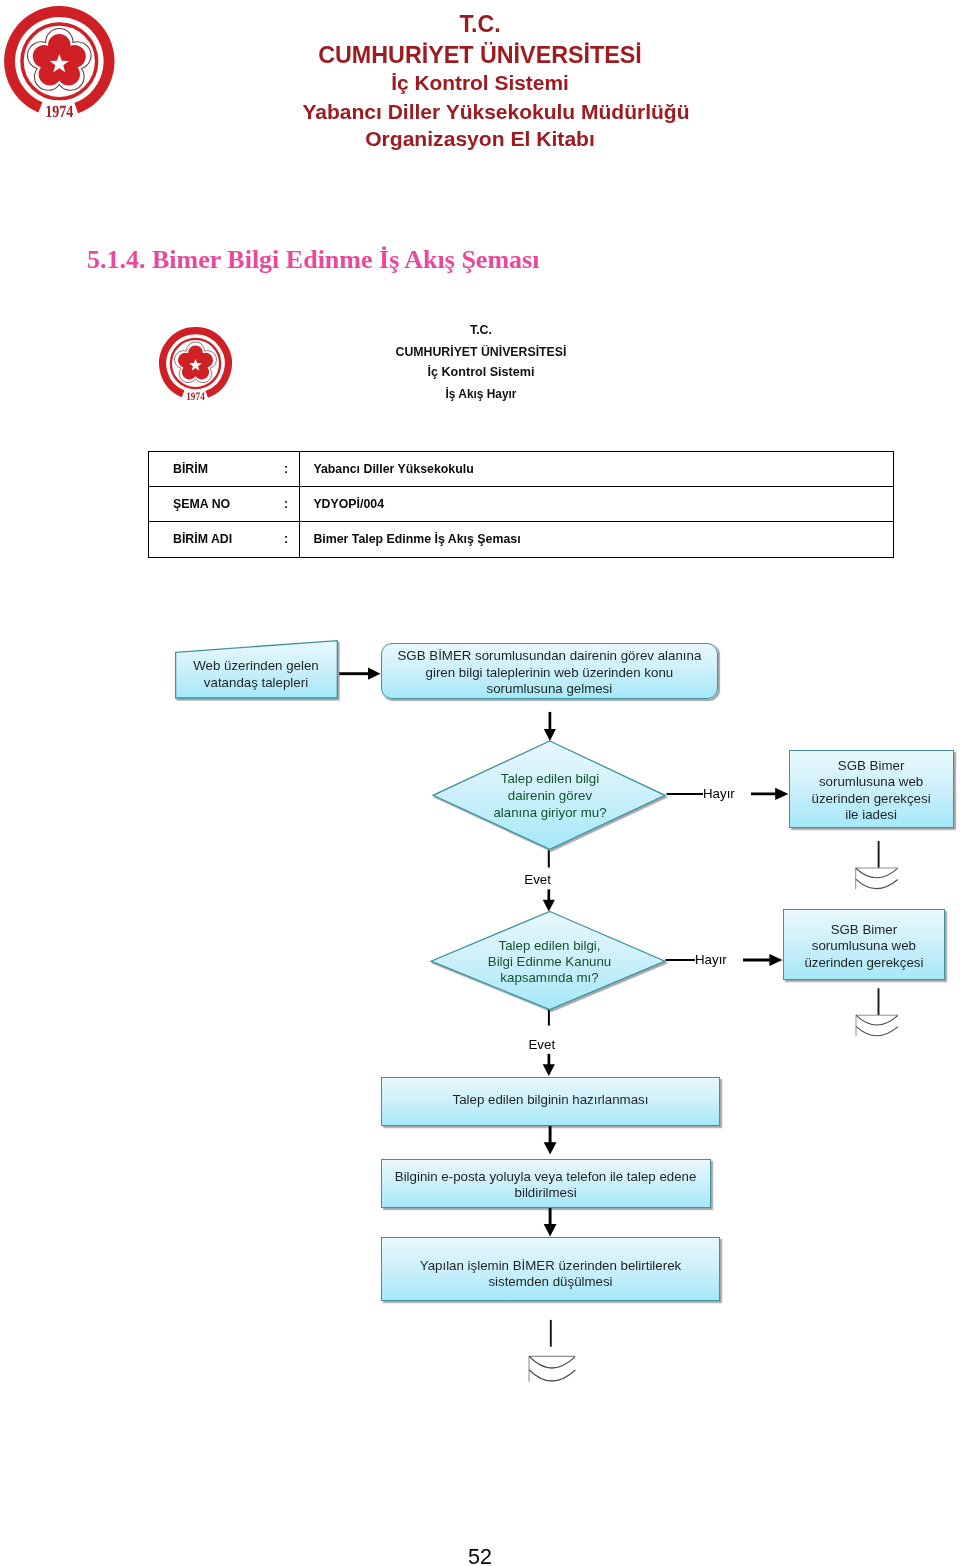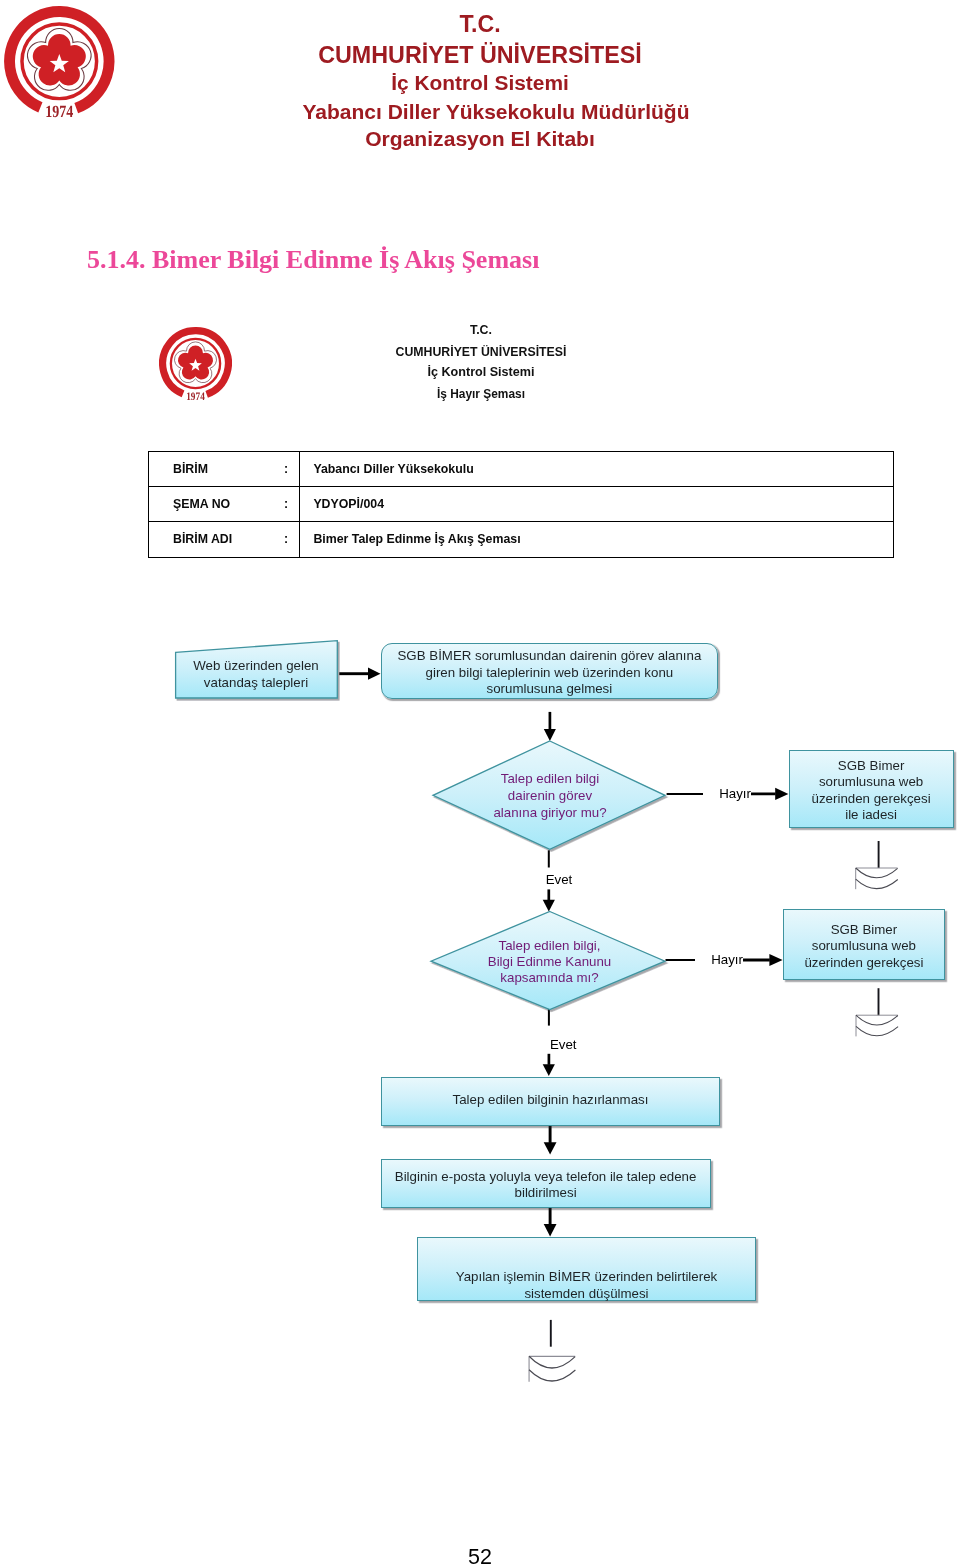--- a/index.html
+++ b/index.html
@@ -46,37 +46,37 @@
   
   .node{position:absolute;box-sizing:border-box;
      background:linear-gradient(to bottom,#e9f8fc 0%,#cdf0fa 48%,#a5e8f8 100%);
      border:1.3px solid #3f939f;color:#1d2326;text-align:center;
      display:flex;align-items:center;justify-content:center;
      font-size:13.3px;line-height:16.5px;
      box-shadow:1.6px 1.8px 1.1px rgba(40,40,48,0.42);}
   .node span{display:block;padding:0 6px;position:relative;top:2px;}
   .rounded{border-radius:11px;}
   .manualinput{border:none;background:none;box-shadow:none;}
-  .dtext{position:absolute;text-align:center;font-size:13.3px;line-height:16.7px;color:#701a75;}
+  .dtext{position:absolute;text-align:center;font-size:13.3px;line-height:16.7px;color:#14532d;}
   .elabel{position:absolute;font-size:13.3px;color:#000;background:#fff;line-height:15px;
-     font-family:"Liberation Sans",sans-serif;text-align:right;}
+     font-family:"Liberation Sans",sans-serif;text-align:left;}
   polygon.dia{fill:url(#diagrad);stroke:#3f939f;stroke-width:1.3;}
   g.mdoc path{fill:none;stroke:#4a4a52;stroke-width:1.05;}
   g.mdoc path.mdtop{stroke:#8d8d96;stroke-width:1.0;}
 
   
   #n1{left:175.6px;top:649.5px;width:160.8px;height:46.6px;}
   #n2{left:380.6px;top:643px;width:337.6px;height:56px;}
   #n3t{left:455px;top:769.8px;width:190px;line-height:17.15px;}
   #n4{left:788.6px;top:749.5px;width:165px;height:78.3px;}
   #n5t{left:454.5px;top:937.5px;width:190px;line-height:16.4px;}
   #n6{left:782.8px;top:909px;width:162.2px;height:71px;}
   #n7{left:380.6px;top:1076.8px;width:339.8px;height:49.4px;align-items:flex-start;padding-top:12px;}
   #n8{left:380.6px;top:1158.5px;width:330px;height:49px;}
-  #n9{left:380.6px;top:1236.9px;width:339.8px;height:64.4px;align-items:flex-end;padding-top:18px;margin-left:36px;}
+  #n9{left:380.6px;top:1236.9px;width:339.8px;height:64.4px;align-items:flex-start;padding-top:18px;}
   #lab-h1{left:703px;top:785.5px;width:48px;}
   #lab-h2{left:695px;top:951.5px;width:48px;}
   #lab-e1{left:524.3px;top:872px;width:48px;}
   #lab-e2{left:528.5px;top:1037px;width:48px;}
   #page-number{position:absolute;left:0;top:1547px;width:960px;text-align:center;
      font-size:21.5px;line-height:21.5px;color:#000;}
 </style>
 </head>
 <body>
 
@@ -116,21 +116,21 @@
     <path d="M79.57 71.89A20.44 20.44 0 1 1 120.43 71.89A20.44 20.44 0 1 1 133.05 110.74A20.44 20.44 0 1 1 100.00 134.75A20.44 20.44 0 1 1 66.95 110.74A20.44 20.44 0 1 1 79.57 71.89Z" fill="#cf2025"></path>
     <path d="M100.00 86.70L104.41 98.93L117.40 99.34L107.13 107.32L110.76 119.81L100.00 112.50L89.24 119.81L92.87 107.32L82.60 99.34L95.59 98.93Z" fill="#ffffff"></path>
     <text x="100" y="200.5" text-anchor="middle" font-family="Liberation Serif, serif" font-size="31" font-weight="bold" fill="#9e2328" transform="translate(100,0) scale(0.82,1) translate(-100,0)">1974</text>
   </svg>
 </div>
 
 <div id="doc-header-text" class="abs">
   <div class="dl1">T.C.</div>
   <div class="dl2">CUMHURİYET ÜNİVERSİTESİ</div>
   <div class="dl3">İç Kontrol Sistemi</div>
-  <div class="dl4">İş Hayır Şeması</div>
+  <div class="dl4">İş Akış Hayır</div>
 </div>
 
 <table id="info-table" class="abs">
   <tbody>
       <tr>
     <td class="lab">BİRİM</td>
     <td class="sep">:</td>
     <td class="val">Yabancı Diller Yüksekokulu</td>
   </tr>
   <tr>

